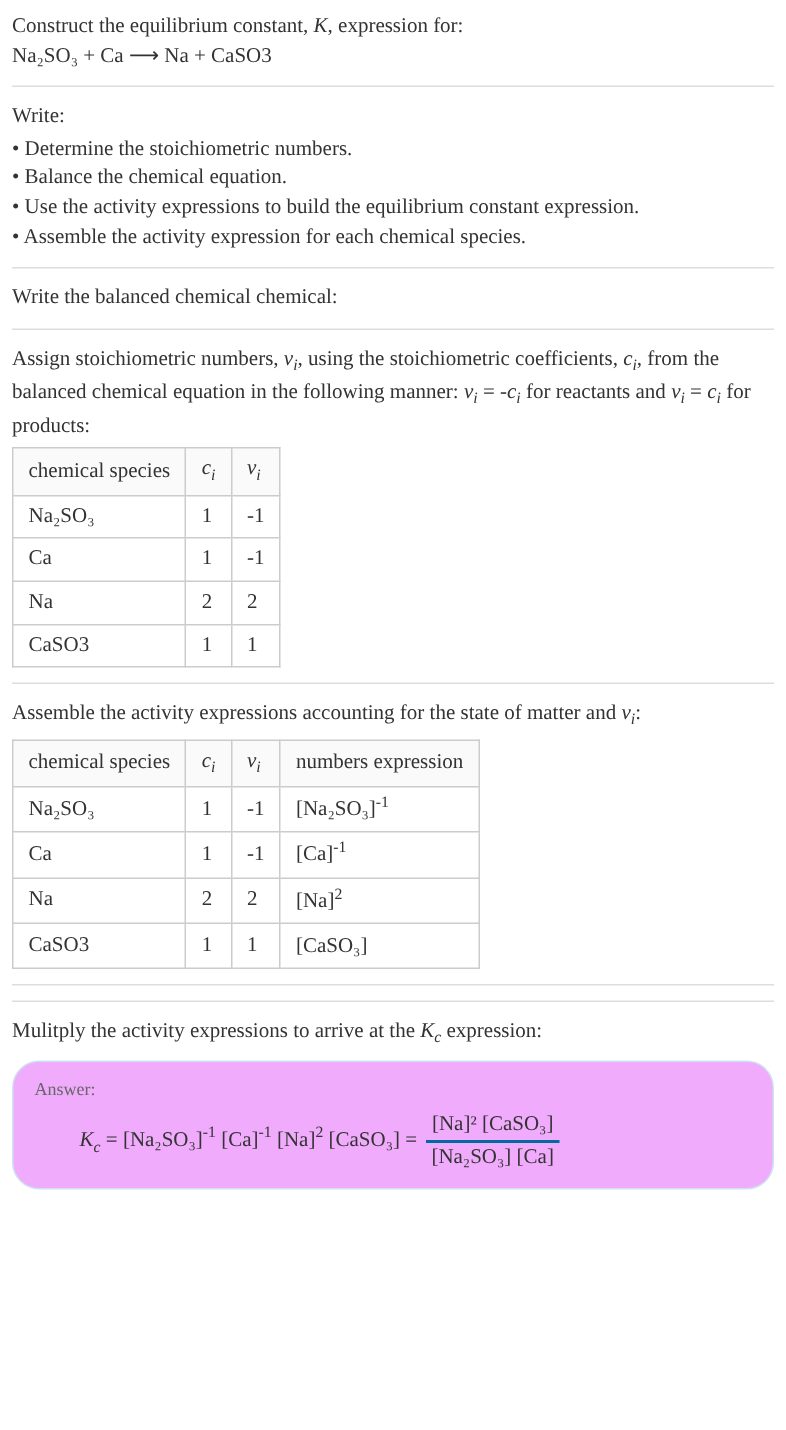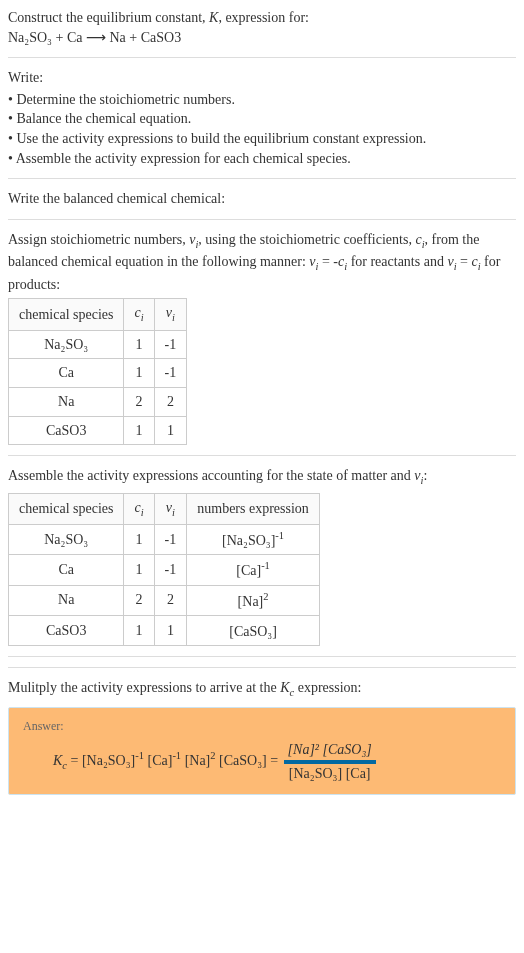--- a/index.html
+++ b/index.html
@@ -20,49 +20,48 @@
   .italic { font-style: italic; }
   .sub { vertical-align: sub; font-size: 0.75em; }
   .sup { vertical-align: super; font-size: 0.75em; }
   table {
     border-collapse: collapse;
     margin-top: 4px;
   }
   th, td {
     border: 1px solid #ccc;
     padding: 4px 10px;
-    text-align: center;
+    text-align: left;
     font-weight: normal;
   }
   th {
     background: #fafafa;
   }
   .answer-box {
-    background: #fdba74;
+    background: #f0abfc;
     border: 1px solid #cde3ef;
-    border-radius: 2px;
+    border-radius: 18px;
     padding: 10px 14px;
     margin-top: 6px;
   }
   .answer-label {
     font-size: 12px;
     color: #666;
     margin-bottom: 6px;
   }
   .frac {
     display: inline-block;
     text-align: center;
     vertical-align: middle;
     margin: 0 2px;
   }
   .frac .num {
     display: block;
-    border-bottom: 4px solid #0369a1;
+    border-bottom: 2px solid #0369a1;
     padding: 0 4px;
-    font-style: italic;
   }
   .frac .den {
     display: block;
     padding: 0 4px;
   }
   .bullet-list { margin: 2px 0; }
   .bullet-list div::before { content: "• "; }
 </style>
 </head>
 <body>

